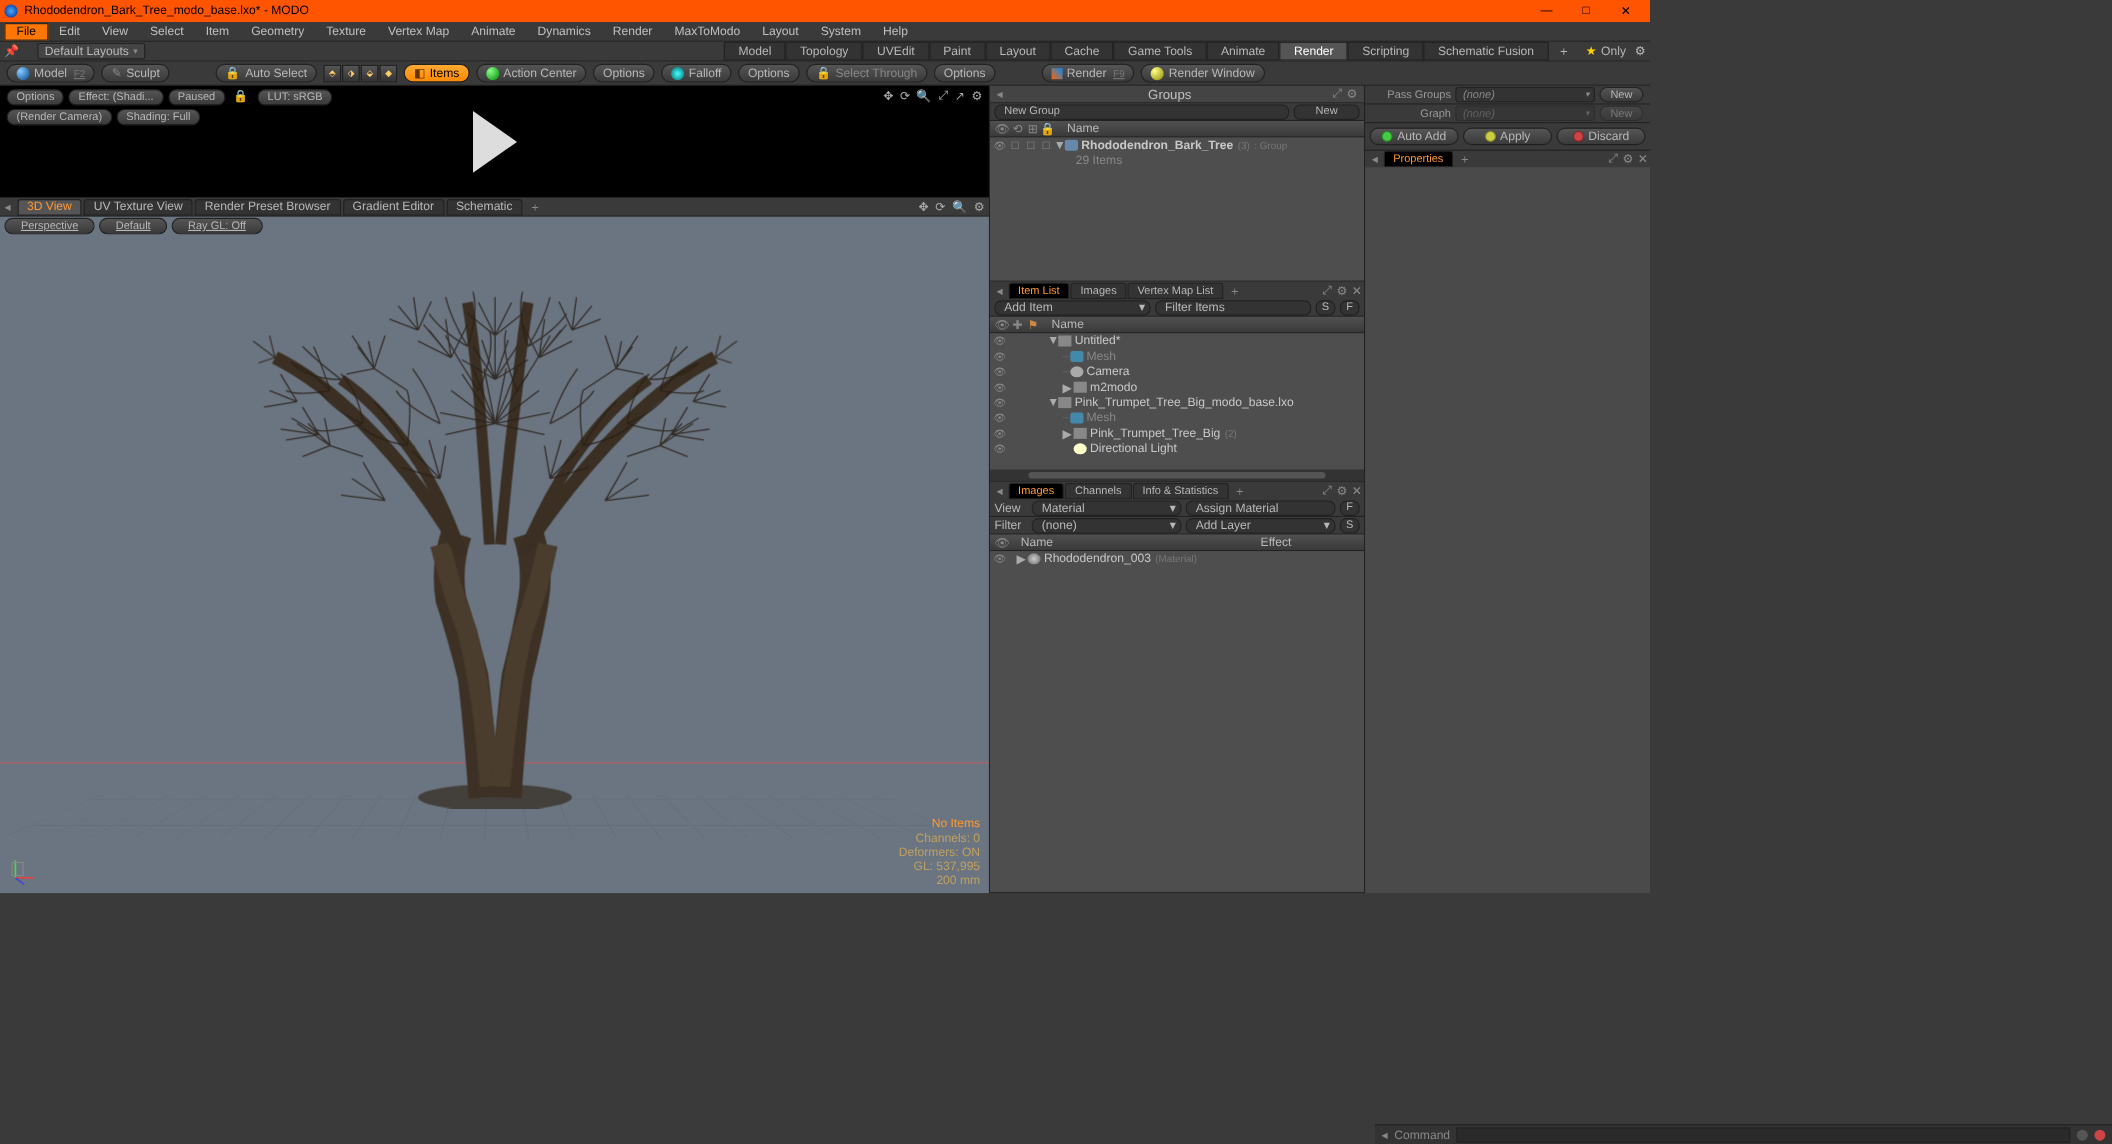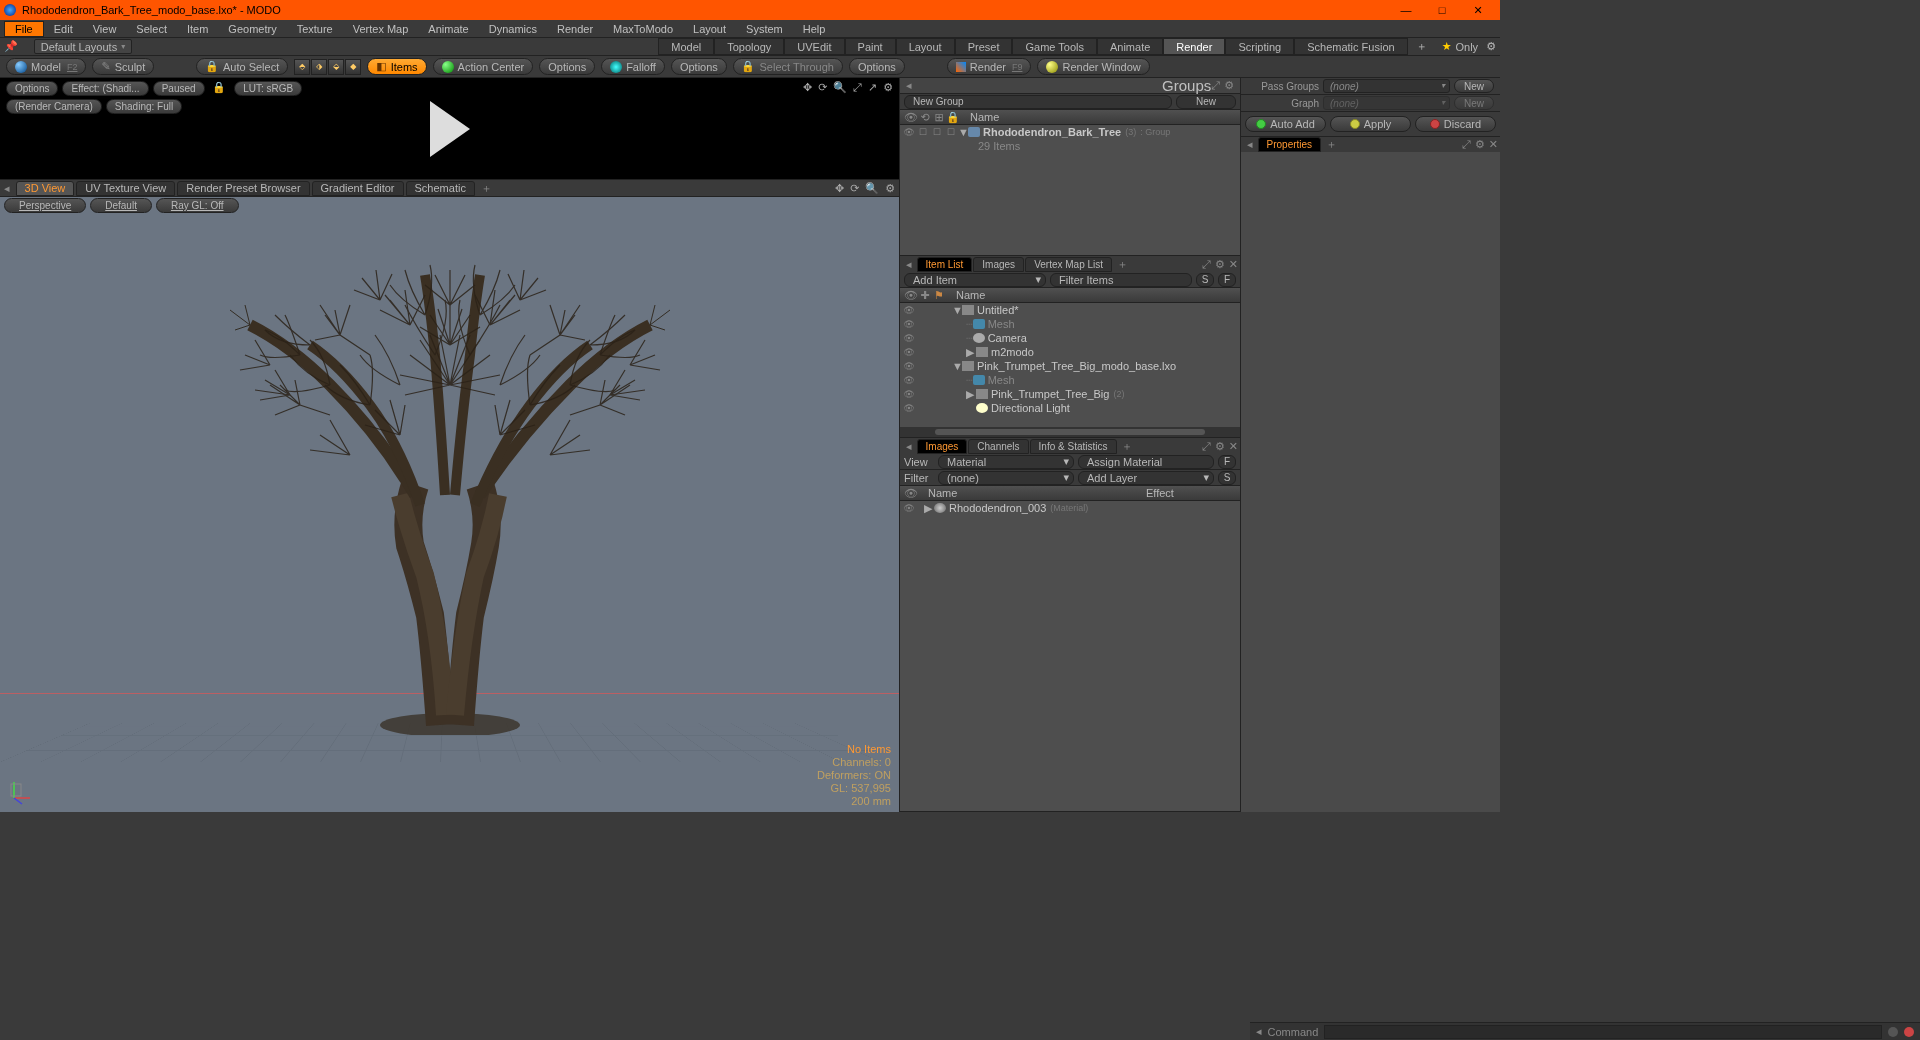--- a/index.html
+++ b/index.html
@@ -57,21 +57,21 @@
   opacity: 0.5;
 }
 .axisline-x { position: absolute; bottom: 118px; left: 0; right: 0; height: 1px; background: #d55; opacity: 0.7; }
 .tree { position: absolute; top: 38px; left: 145px; width: 610px; height: 500px; }
 .vpinfo { position: absolute; bottom: 4px; right: 8px; text-align: right; font-size: 10px; color: #c0a060; line-height: 13px; }
 .vpinfo .noitems { color: #ff9933; }
 .vpaxis { position: absolute; bottom: 6px; left: 6px; width: 30px; height: 30px; }
 .rightcol { width: 340px; display: flex; flex-direction: column; }
 .panel { border-bottom: 1px solid #222; display: flex; flex-direction: column; }
 .panelhead { height: 16px; background: #444; display: flex; align-items: center; padding: 0 6px; border-bottom: 1px solid #222; }
-.panelhead .ptitle { flex: 1; text-align: right; color: #c0c0c0; font-size: 15px; }
+.panelhead .ptitle { flex: 1; text-align: center; color: #c0c0c0; font-size: 12px; }
 .panelhead .picons { display: flex; gap: 4px; color: #888; cursor: pointer; }
 .panelhead .lefticon { color: #888; cursor: pointer; margin-right: 4px; }
 .subbar { height: 16px; background: #3a3a3a; display: flex; align-items: center; padding: 0 4px; gap: 4px; border-bottom: 1px solid #222; }
 .subbar .sbtn { background: #333; border: 1px solid #222; padding: 0 8px; border-radius: 6px; cursor: pointer; font-size: 10px; height: 14px; display:flex; align-items:center; }
 .subbar .sbtn.flex { flex: 1; }
 .colhead { height: 15px; background: linear-gradient(#505050,#3a3a3a); display: flex; align-items: center; padding: 0 4px; border-bottom: 1px solid #222; font-size: 10px; }
 .colhead .cicon { width: 14px; text-align: center; color: #888; }
 .listarea { flex: 1; background: #4e4e4e; overflow-y: auto; }
 .treerow { height: 14px; display: flex; align-items: center; padding: 0 2px; font-size: 10px; cursor: pointer; }
 .treerow .rc { width: 14px; text-align: center; color: #888; font-size: 9px; }
@@ -145,21 +145,21 @@
     <div class="dd">
         <span>Default Layouts</span>
       </div>
   </div>
   <div class="tabs">
     <div class="tab">Model</div>
     <div class="tab">Topology</div>
     <div class="tab">UVEdit</div>
     <div class="tab">Paint</div>
     <div class="tab">Layout</div>
-    <div class="tab">Preset</div>
+    <div class="tab">Cache</div>
     <div class="tab">Game Tools</div>
     <div class="tab">Animate</div>
     <div class="tab active">Render</div>
     <div class="tab">Scripting</div>
     <div class="tab">Schematic Fusion</div>
     <div class="plusbtn">＋</div>
   </div>
   <div class="only">
     <span class="star">★</span>
     <span>Only</span>

